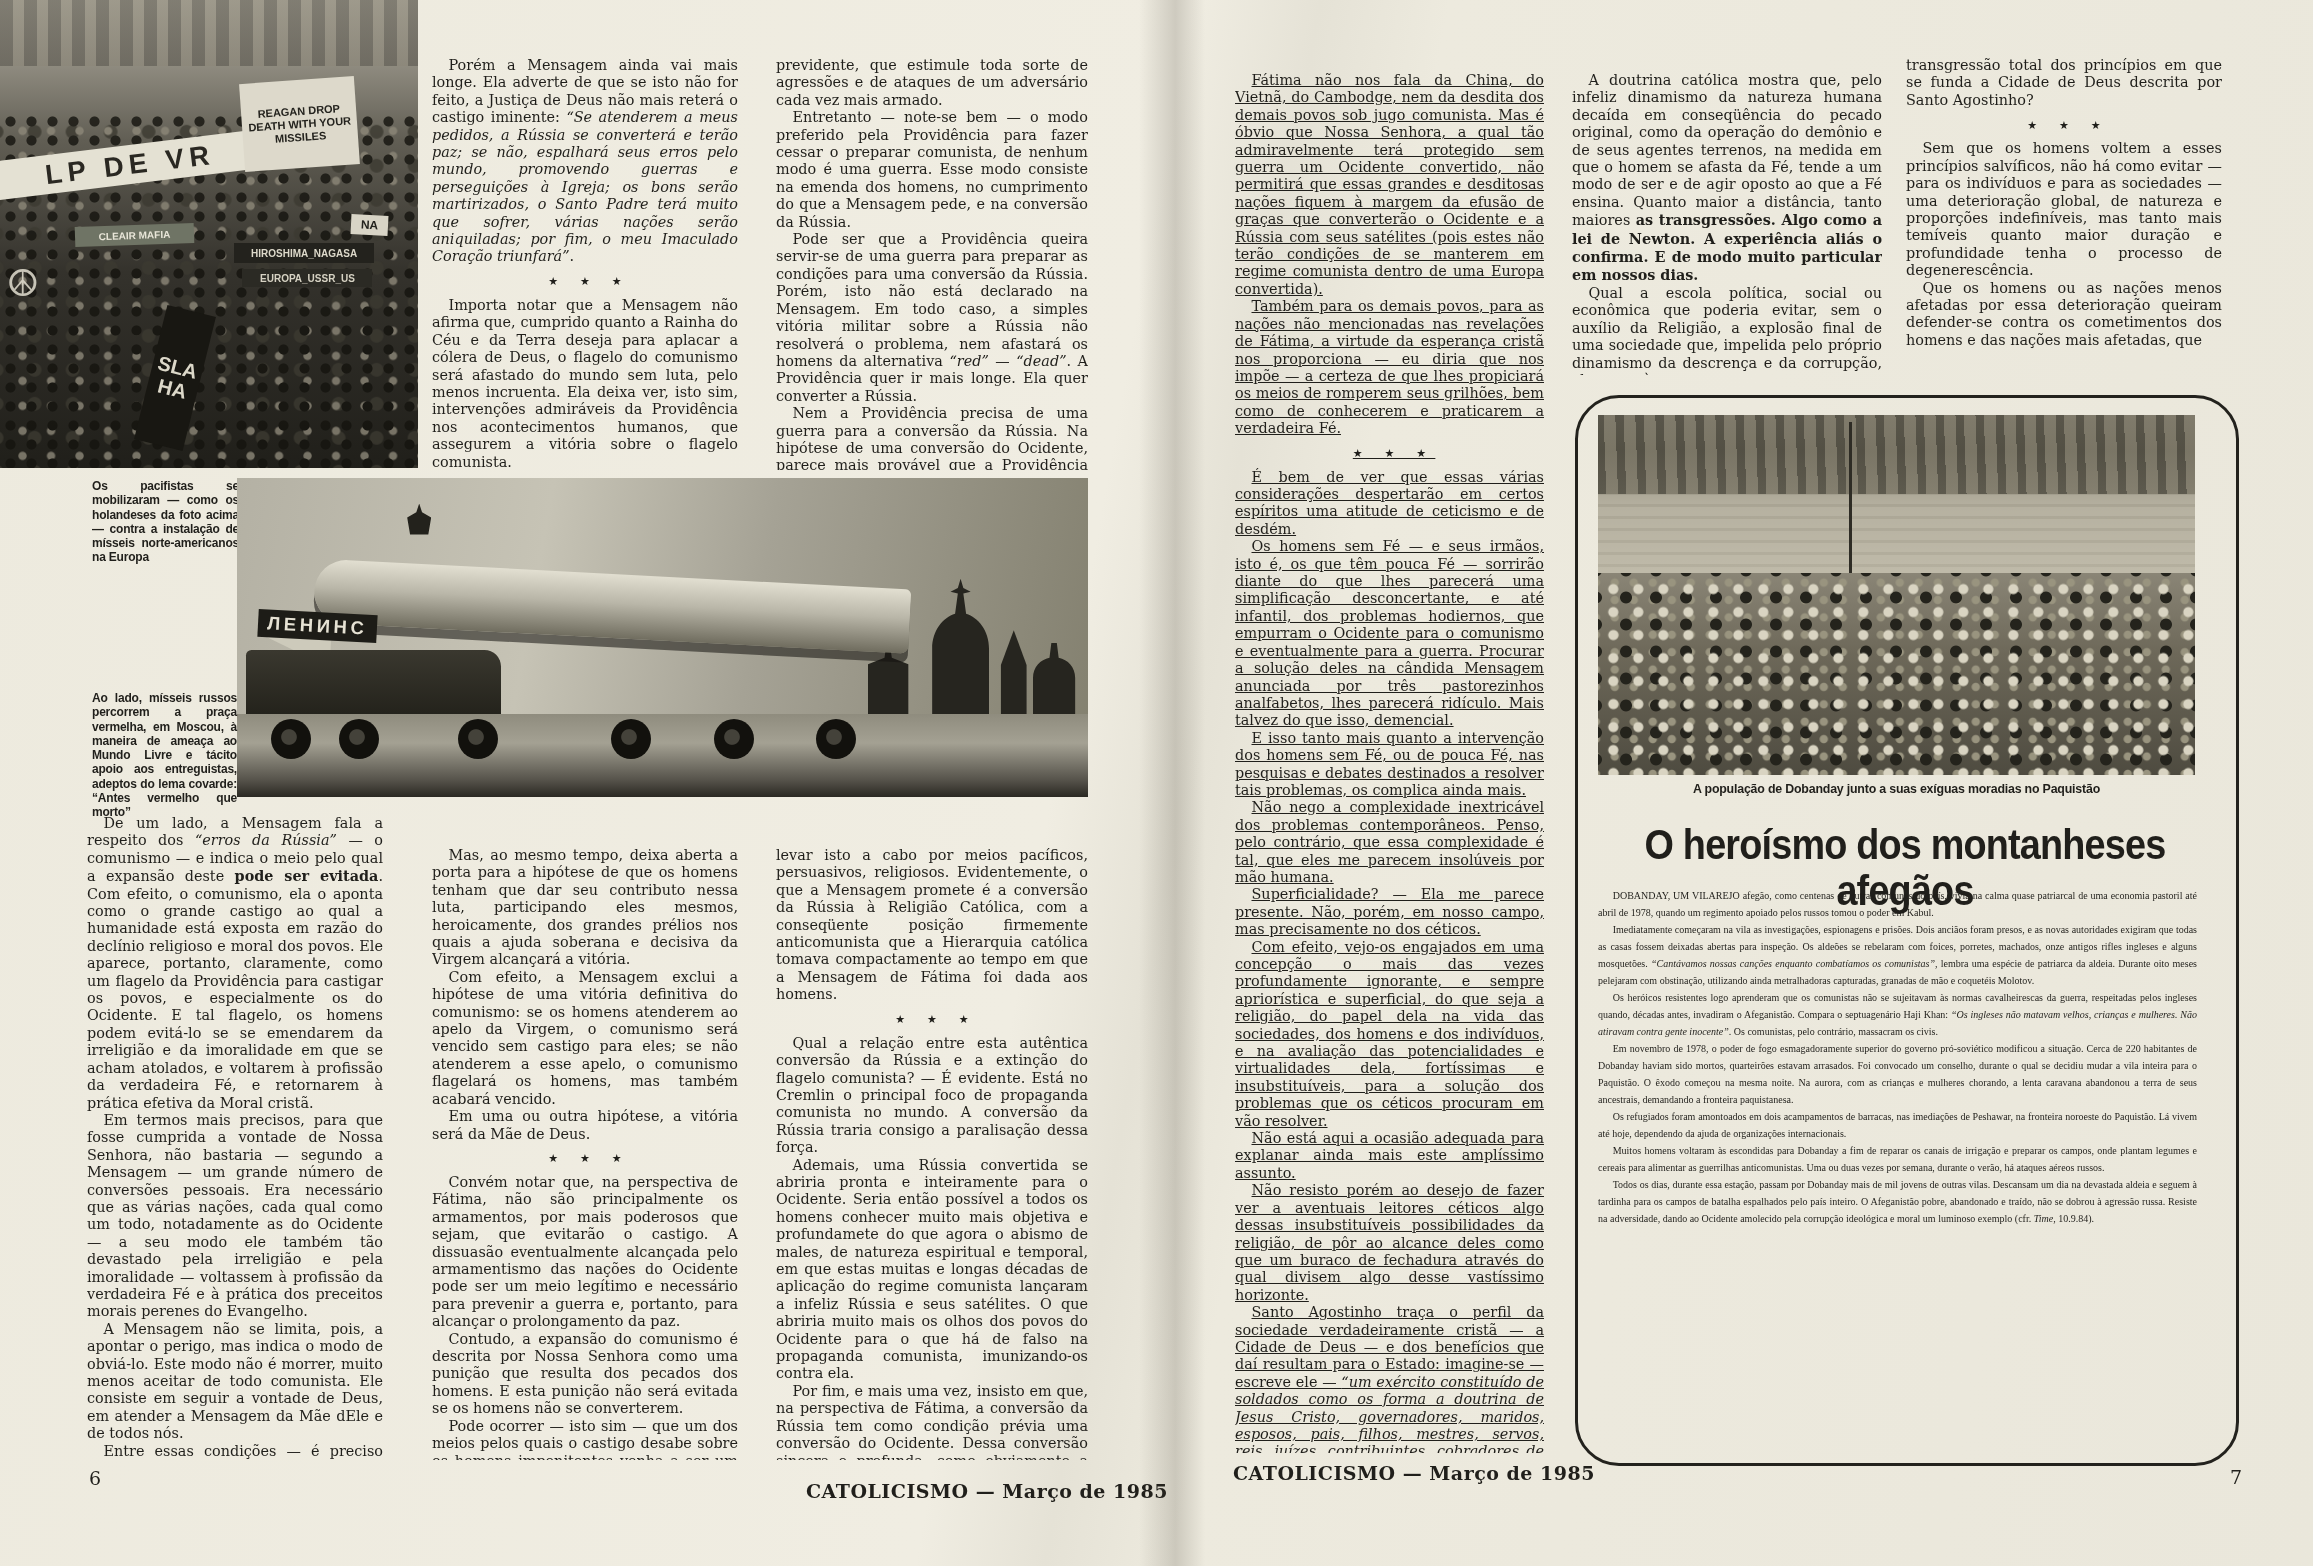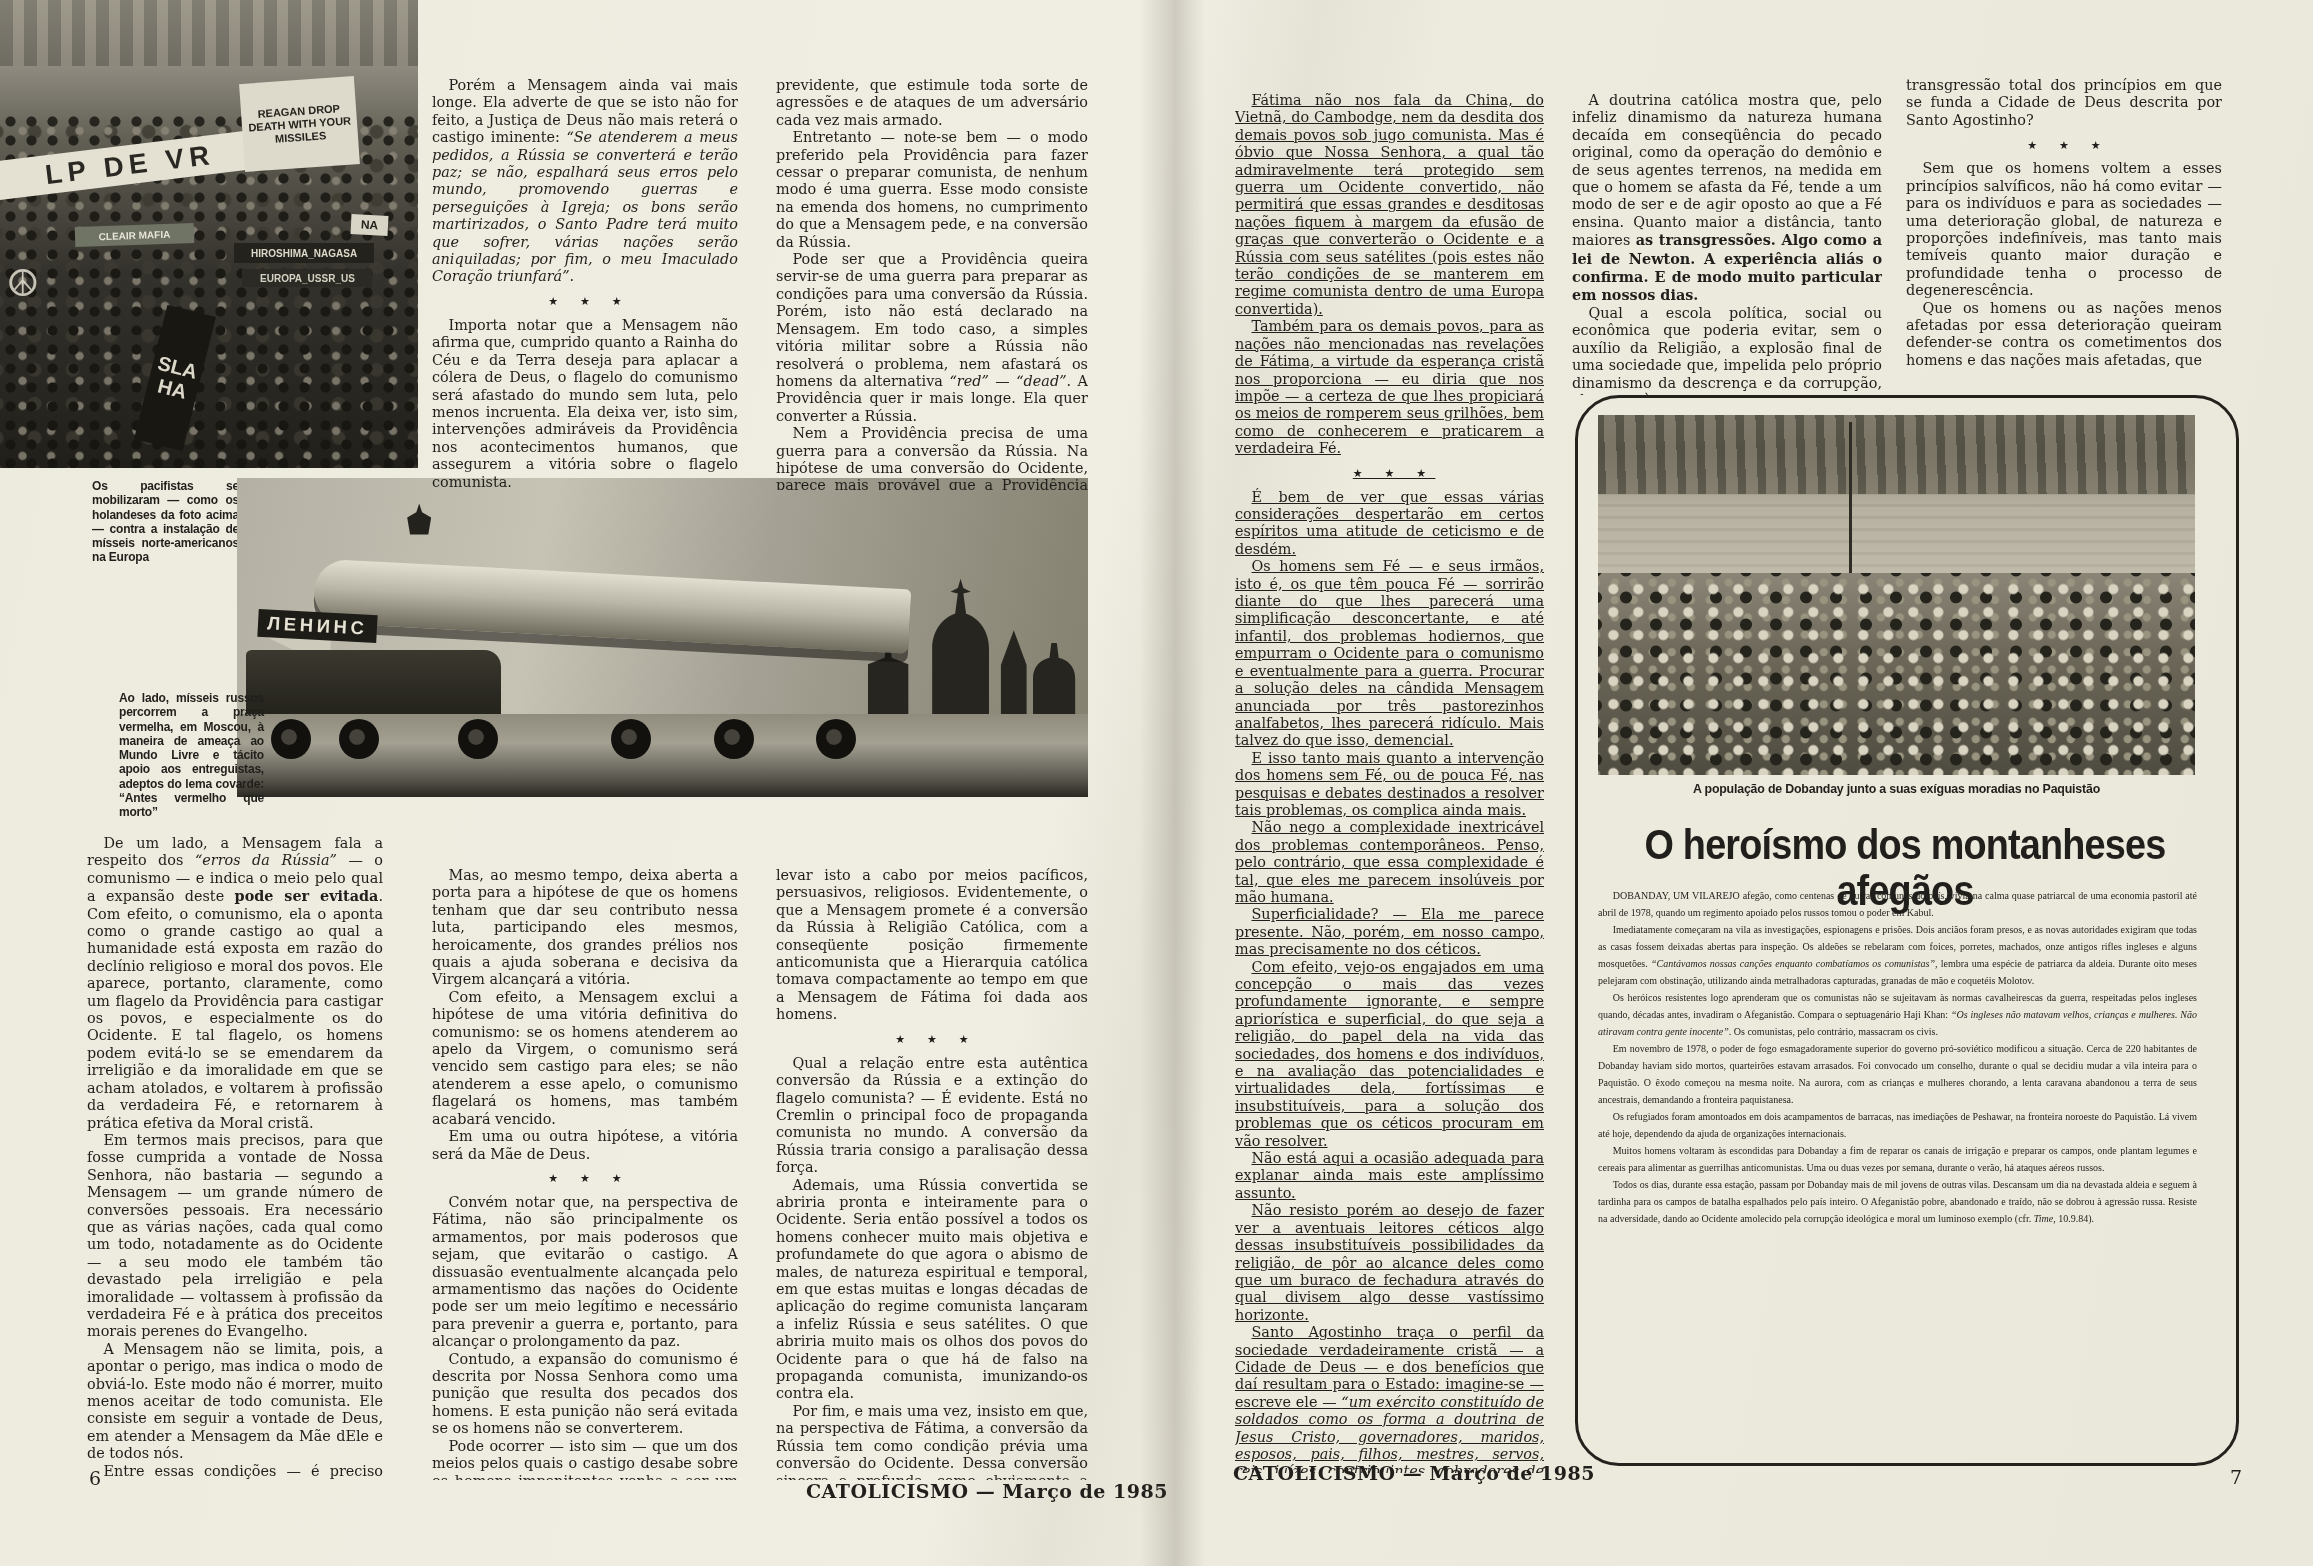--- a/index.html
+++ b/index.html
@@ -3,21 +3,21 @@
 <meta charset="utf-8">
 <style>
   html,body{margin:0;padding:0;background:#6f6c64;}
   .sheet{position:relative;width:2313px;height:1567px;overflow:hidden;color:#201f1b;
     background:linear-gradient(100deg,#edeade 0%,#f0ede2 46%,#e5e2d6 51%,#edeade 56%,#eae7db 100%);
     font-family:"DejaVu Serif",serif;}
   .gutter{position:absolute;top:0;left:1139px;width:66px;height:1567px;
     background:linear-gradient(90deg,rgba(0,0,0,0) 0%,rgba(70,64,52,.16) 45%,rgba(70,64,52,.2) 55%,rgba(0,0,0,0) 100%);}
   
   .col{position:absolute;text-align:justify;font-size:14.4px;line-height:17.4px;overflow:hidden;
-    -webkit-hyphens:auto;hyphens:auto;margin-top:20px;}
+    -webkit-hyphens:auto;hyphens:auto;}
   .col p{margin:0;text-indent:16.5px;}
   .col p.noind{text-indent:0;}
   .i{font-style:italic;}
   .b{font-weight:700;}
   .stars{text-align:center;font-size:11px;letter-spacing:9.2px;padding:7.3px 0 6.4px 9.2px;}
   .sidecap{position:absolute;font:700 12px/14.3px "Liberation Sans",sans-serif;
     letter-spacing:-0.2px;text-align:justify;}
   .footer{position:absolute;font:700 19px "DejaVu Serif",serif;white-space:nowrap;letter-spacing:0.5px;}
   .pagenum{position:absolute;font:400 19px "DejaVu Serif",serif;}
   
@@ -125,21 +125,21 @@
     <div class="label">ЛЕНИНС</div>
     <div class="road"></div>
     <div class="wheel" style="left:4%;"></div>
     <div class="wheel" style="left:12%;"></div>
     <div class="wheel" style="left:26%;"></div>
     <div class="wheel" style="left:44%;"></div>
     <div class="wheel" style="left:56%;"></div>
     <div class="wheel" style="left:68%;"></div>
   </div>
 
-  <div class="sidecap" style="left:92px;top:691px;width:145px;margin-left:27px;">Ao lado, mísseis russos percorrem a praça vermelha, em Moscou, à maneira de ameaça ao Mundo Livre e tácito apoio aos entreguistas, adeptos do lema covarde: “Antes vermelho que morto”</div>
+  <div class="sidecap" style="left:92px;top:691px;width:145px;">Ao lado, mísseis russos percorrem a praça vermelha, em Moscou, à maneira de ameaça ao Mundo Livre e tácito apoio aos entreguistas, adeptos do lema covarde: “Antes vermelho que morto”</div>
 
   <div class="col" style="left:87px;top:815px;width:296px;height:646px;" lang="pt">
       <p><span>De um lado, a Mensagem fala a respeito dos </span><span class="i">“erros da Rússia”</span><span> — o comunismo — e indica o meio pelo qual a expansão deste </span><span class="b">pode ser evitada</span><span>. Com efeito, o comunismo, ela o aponta como o grande castigo ao qual a humanidade está exposta em razão do declínio religioso e moral dos povos. Ele aparece, portanto, claramente, como um flagelo da Providência para castigar os povos, e especialmente os do Ocidente. E tal flagelo, os homens podem evitá-lo se se emendarem da irreligião e da imoralidade em que se acham atolados, e voltarem à profissão da verdadeira Fé, e retornarem à prática efetiva da Moral cristã.</span></p>
       <p><span>Em termos mais precisos, para que fosse cumprida a vontade de Nossa Senhora, não bastaria — segundo a Mensagem — um grande número de conversões pessoais. Era necessário que as várias nações, cada qual como um todo, notadamente as do Ocidente — a seu modo ele também tão devastado pela irreligião e pela imoralidade — voltassem à profissão da verdadeira Fé e à prática dos preceitos morais perenes do Evangelho.</span></p>
       <p><span>A Mensagem não se limita, pois, a apontar o perigo, mas indica o modo de obviá-lo. Este modo não é morrer, muito menos aceitar de todo comunista. Ele consiste em seguir a vontade de Deus, em atender a Mensagem da Mãe dEle e de todos nós.</span></p>
       <p><span>Entre essas condições — é preciso não esquecer — está a Consagração da Rússia ao Imaculado Coração de Maria, nos termos em que Nossa Senhora a </span></p>
     </div>
   <div class="col" style="left:432px;top:57px;width:306px;height:410px;" lang="pt">
       <p><span>Porém a Mensagem ainda vai mais longe. Ela adverte de que se isto não for feito, a Justiça de Deus não mais reterá o castigo iminente: </span><span class="i">“Se atenderem a meus pedidos, a Rússia se converterá e terão paz; se não, espalhará seus erros pelo mundo, promovendo guerras e perseguições à Igreja; os bons serão martirizados, o Santo Padre terá muito que sofrer, várias nações serão aniquiladas; por fim, o meu Imaculado Coração triunfará”</span><span>.</span></p>
       <div class="stars">★ ★ ★</div>

